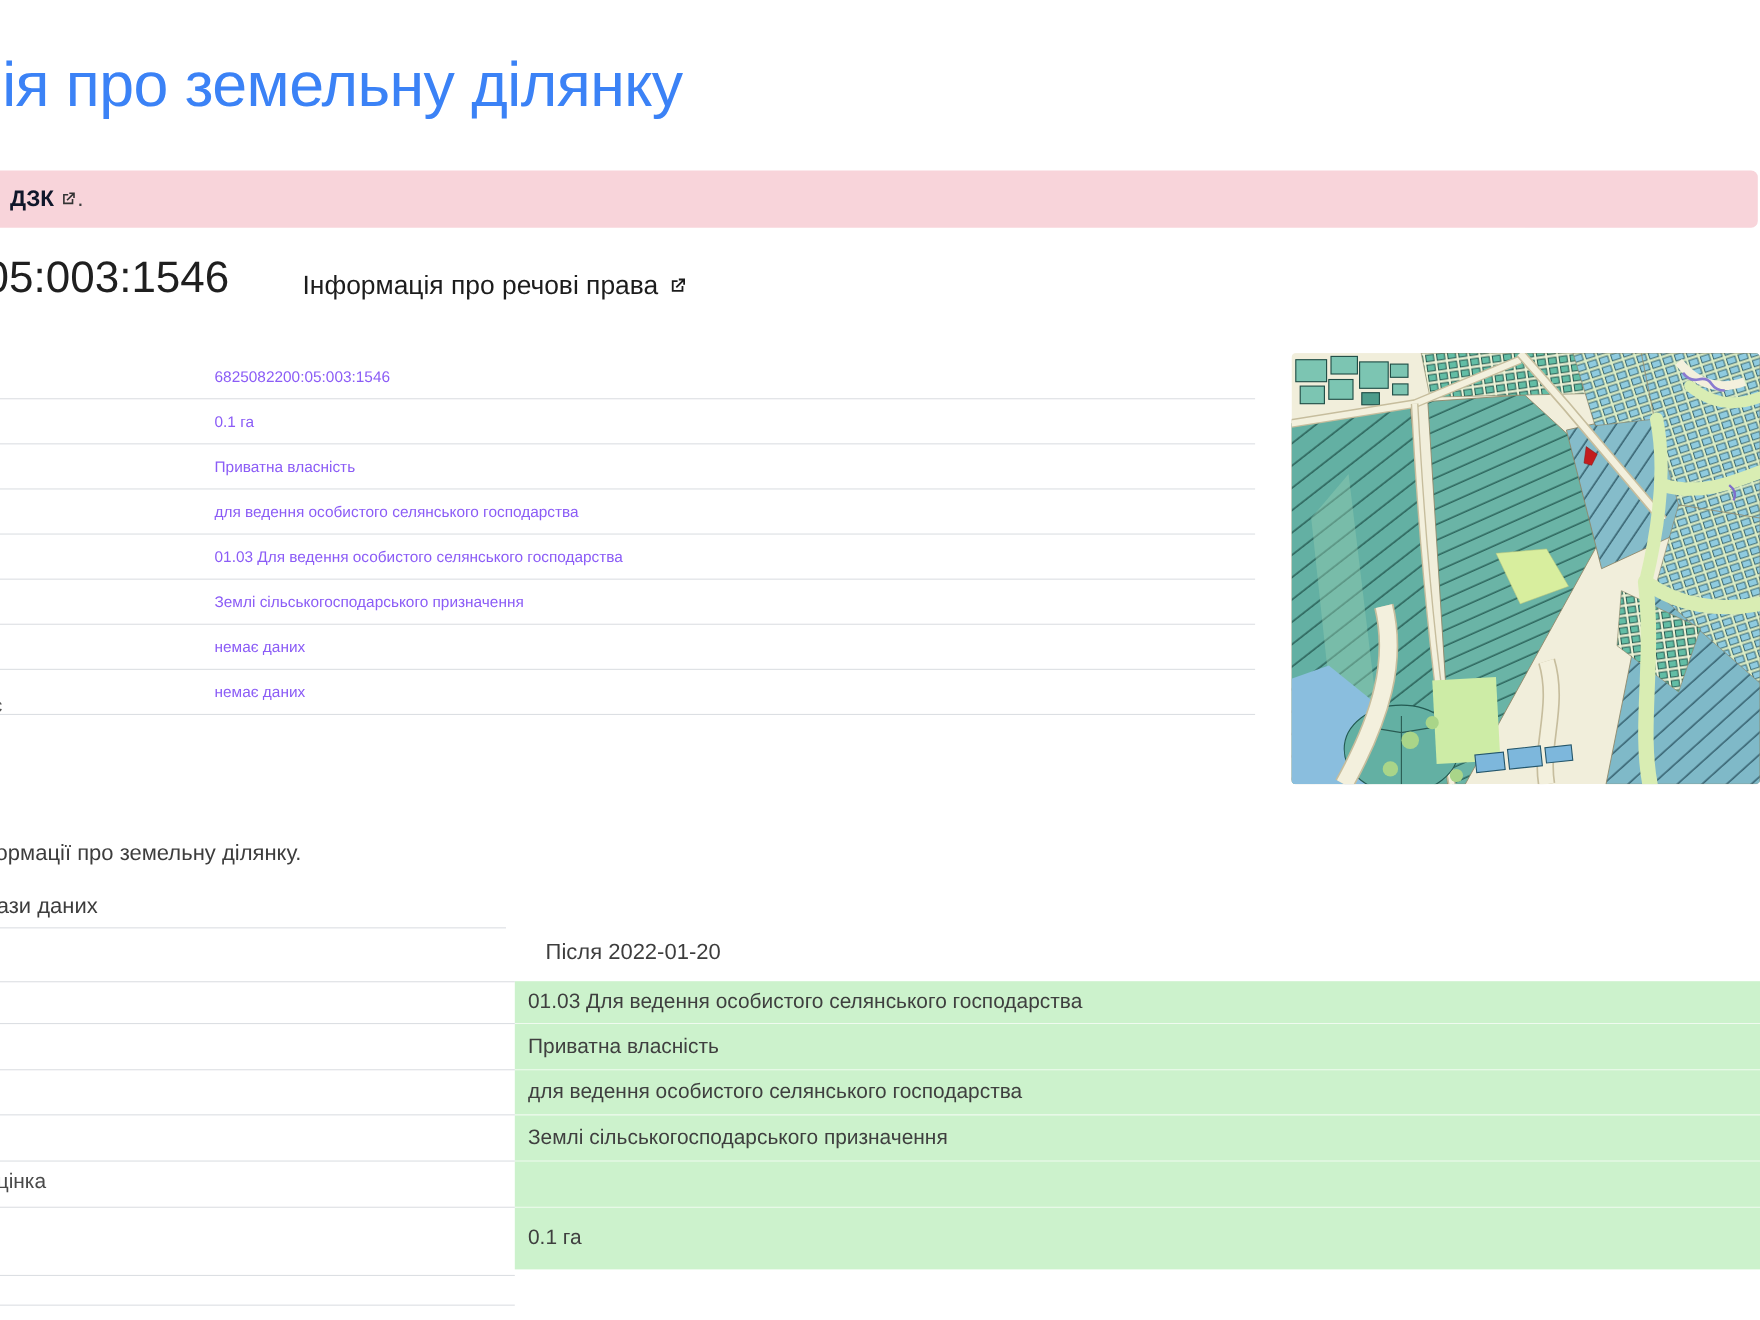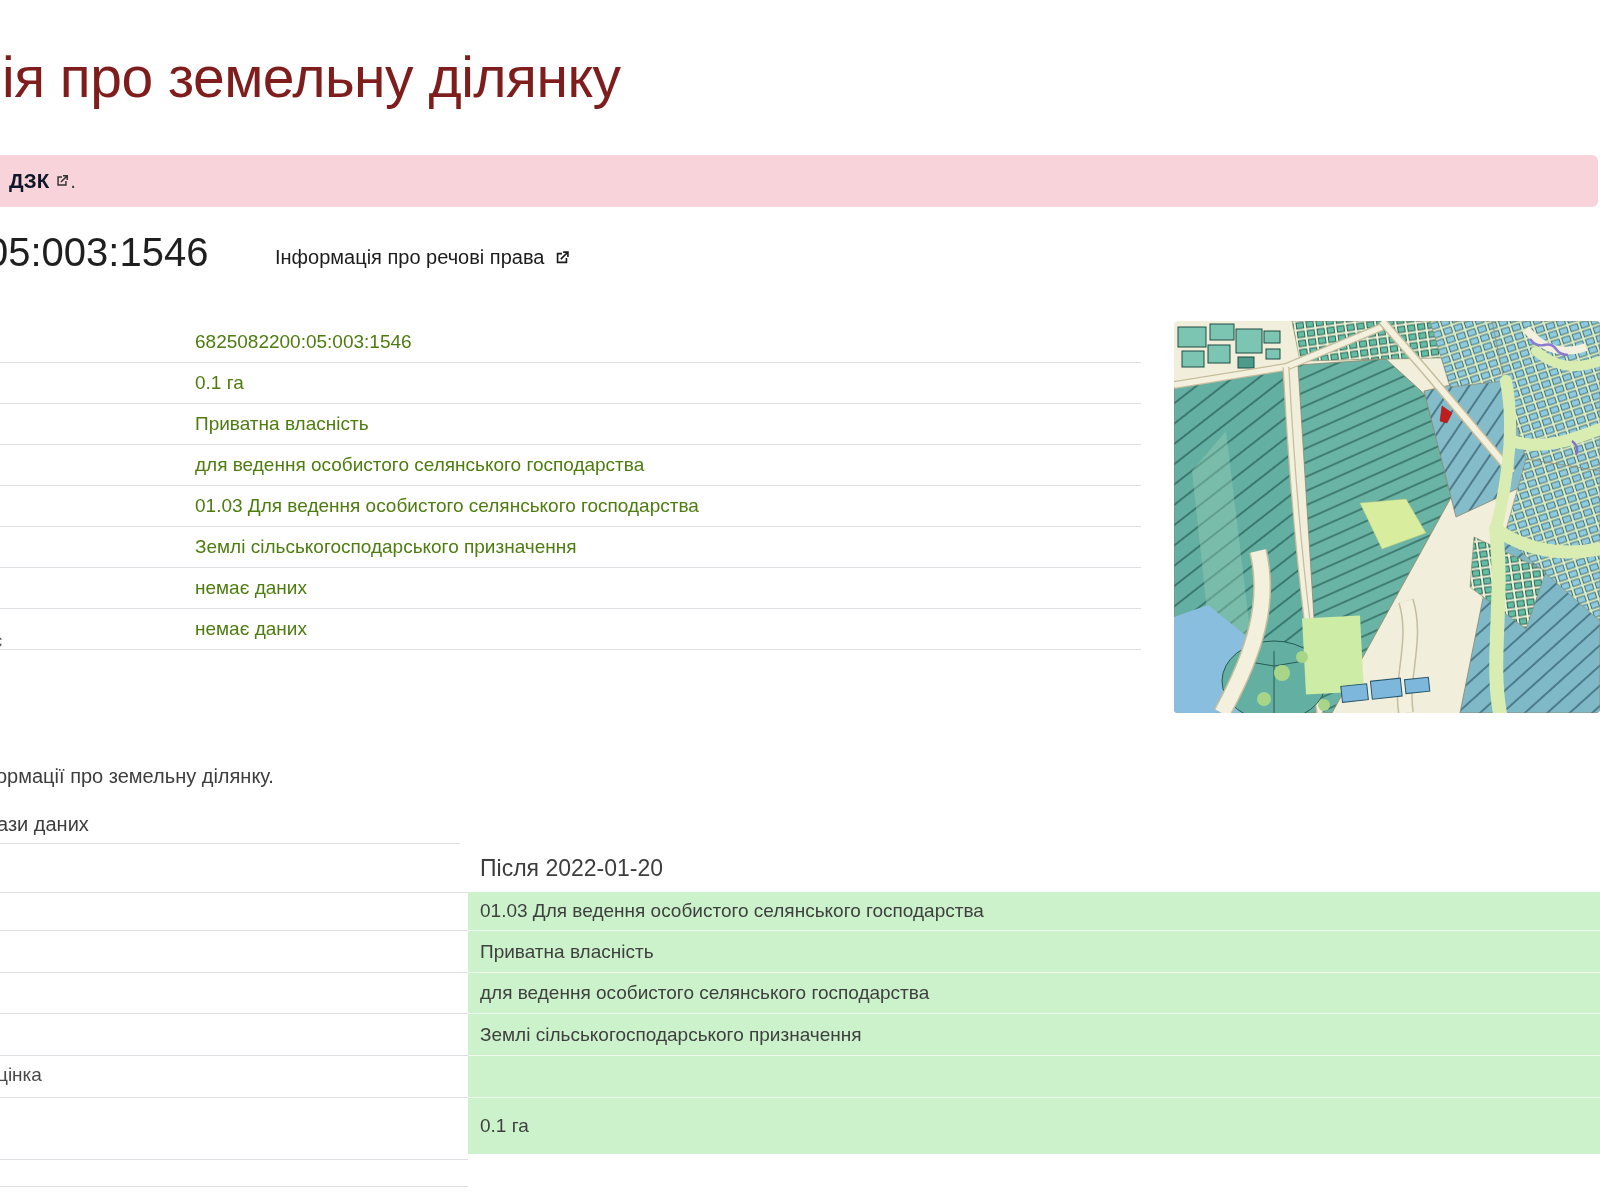--- a/index.html
+++ b/index.html
@@ -3,54 +3,54 @@
 <meta charset="utf-8">
 <style>
   html,body{margin:0;padding:0;}
   body{
     width:1600px;height:1200px;position:relative;overflow:hidden;
     background:#ffffff;font-family:"Liberation Sans",sans-serif;color:#3d3d3d;
   }
   .abs{position:absolute;}
   
   .page-title{
-    left:2px;top:44px;font-size:57px;font-weight:500;color:#7f1d1d;
+    left:2px;top:44px;font-size:57px;font-weight:500;color:#3b82f6;
     letter-spacing:-0.5px;white-space:nowrap;
   }
   
   .banner{
     left:-40px;top:155px;width:1638px;height:52px;background:#f8d4da;
     border-radius:6px;display:flex;align-items:center;padding-left:42px;
     box-sizing:border-box;font-size:20.5px;color:#3f3f3f;white-space:nowrap;
   }
   .banner a{color:#0f172a;text-decoration:none;font-weight:bold;margin-left:7px;
     display:inline-flex;align-items:center;gap:5px;cursor:pointer;}
   .ext-icon{display:inline-block;vertical-align:-2px;}
   
   .cad-num{
     left:-14px;top:230px;font-size:40px;font-weight:500;color:#1f1f1f;white-space:nowrap;
   }
   .rights-link{
-    left:275px;top:246px;font-size:20px;color:#1c1c1c;text-decoration:none;
+    left:275px;top:246px;font-size:24px;color:#1c1c1c;text-decoration:none;
     display:flex;align-items:center;gap:9px;cursor:pointer;white-space:nowrap;
   }
   
   .table1{left:0;top:322px;width:1141px;}
   .t1row{height:41px;border-bottom:1px solid #dcdfe3;position:relative;
     display:flex;align-items:center;box-sizing:border-box;}
-  .t1val{margin-left:195px;font-size:19px;color:#4d7c0f;white-space:nowrap;}
+  .t1val{margin-left:195px;font-size:14px;color:#8b5cf6;white-space:nowrap;}
   .frag8{position:absolute;left:-7px;top:22px;font-size:18px;color:#555;}
   
   .map{left:1174px;top:321px;width:426px;height:392px;border-radius:4px;
     overflow:hidden;cursor:pointer;}
   
   .intro{left:-4px;top:765px;font-size:20px;color:#3d3d3d;white-space:nowrap;}
   .dbhead{left:-3px;top:813px;font-size:20px;color:#3d3d3d;white-space:nowrap;}
   .hdivider{left:0;top:843px;width:460px;height:1px;background:#dcdfe3;}
-  .col-header{left:480px;top:855px;font-size:23px;color:#3d3d3d;white-space:nowrap;}
+  .col-header{left:496px;top:855px;font-size:20px;color:#3d3d3d;white-space:nowrap;}
   .greenblock{left:468px;top:892px;width:1132px;height:262px;background:#ccf2cc;}
   .grow{box-sizing:border-box;display:flex;align-items:center;padding-left:12px;
     font-size:19px;color:#3f3f3f;white-space:nowrap;}
   .grow + .grow{border-top:1px solid rgba(255,255,255,0.7);}
   .ldiv{left:0;height:1px;width:468px;background:#dcdfe3;}
   .cinka{left:-3px;top:1064px;font-size:19px;color:#4a4a4a;white-space:nowrap;}
 </style>
 </head>
 <body>
 

